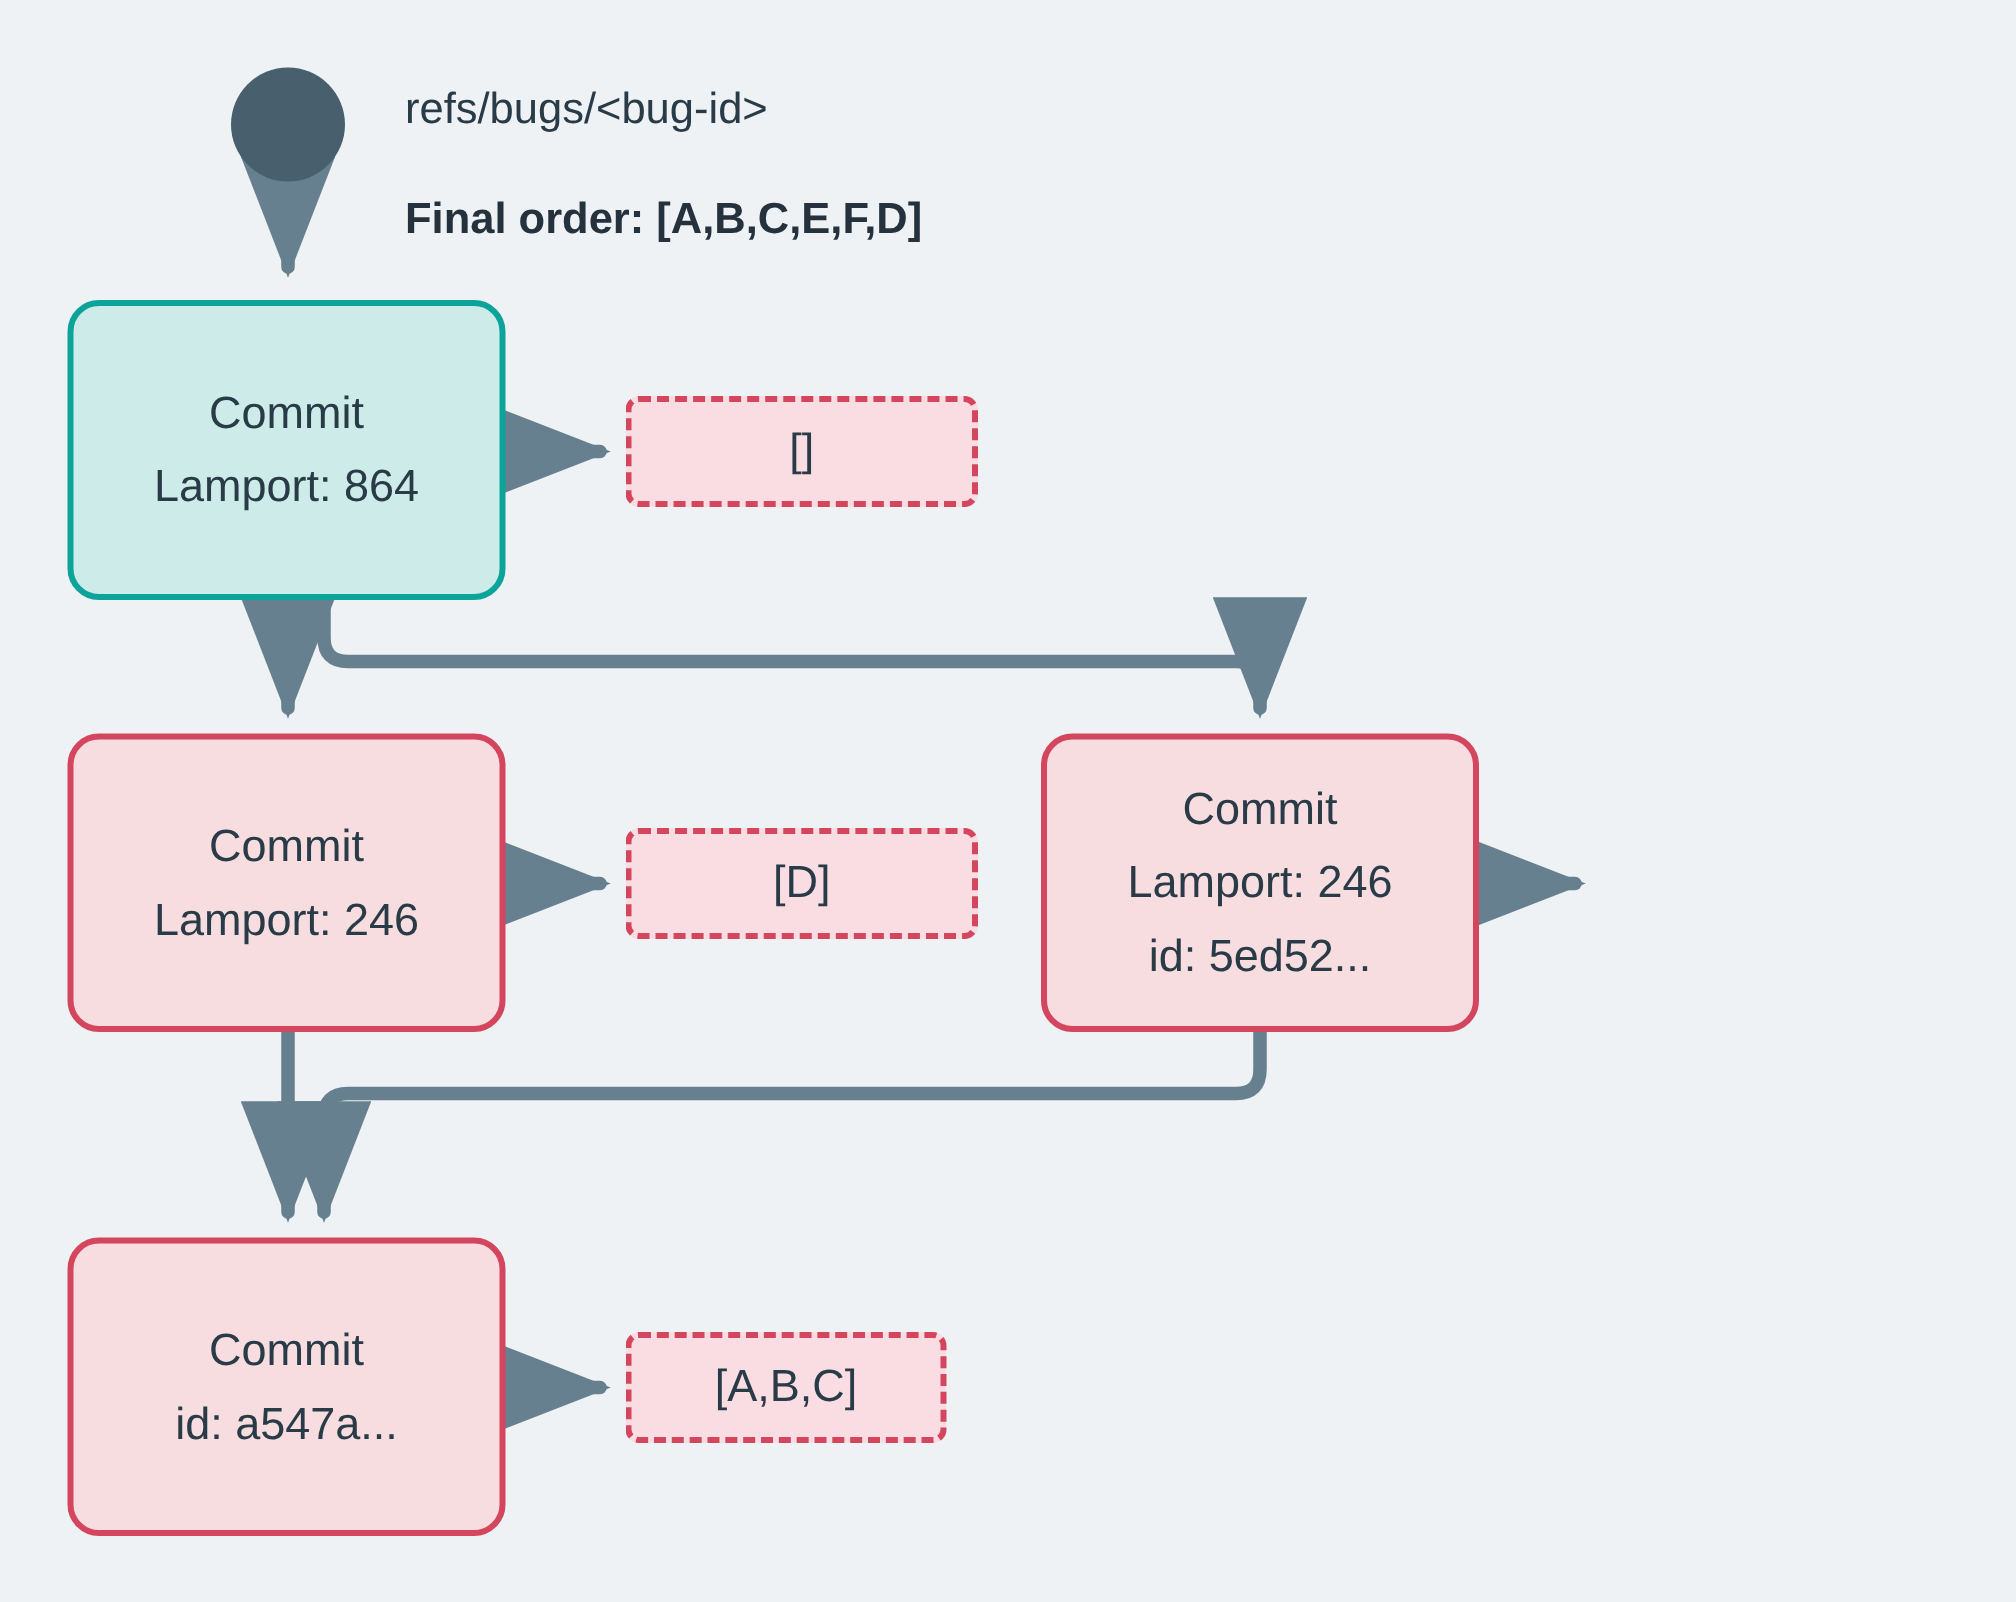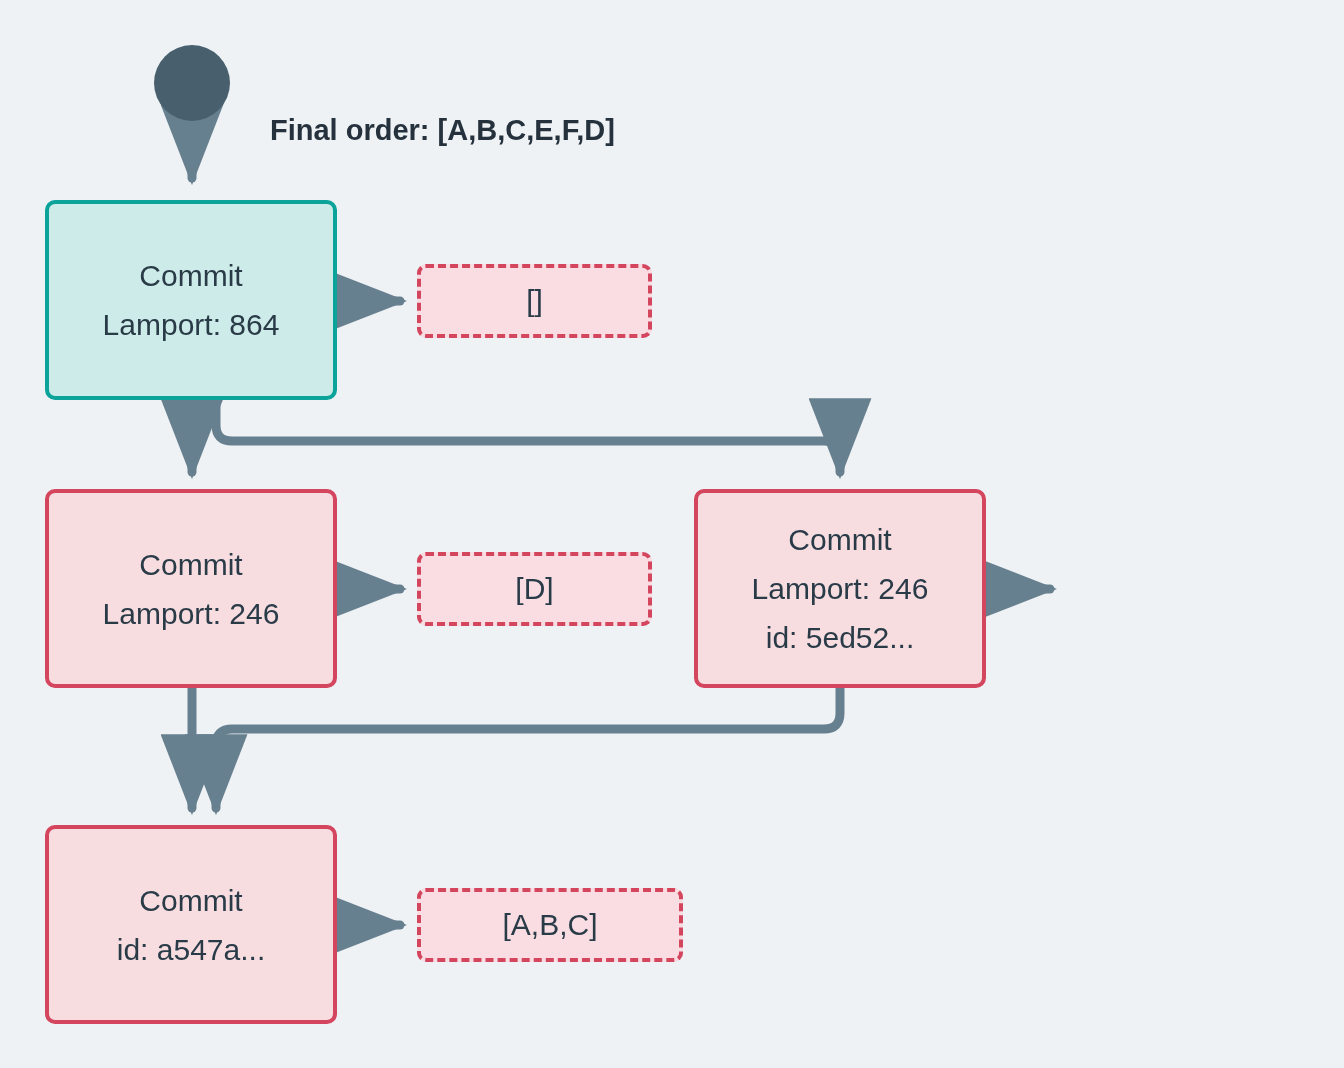--- a/index.html
+++ b/index.html
@@ -50,21 +50,21 @@
     font-size: 29px;
     line-height: 34px;
     font-weight: bold;
     white-space: nowrap;
   }
 
   
   .commit-box {
     position: absolute;
     box-sizing: border-box;
-    border-radius: 10px;
+    border-radius: 21px;
     display: flex;
     flex-direction: column;
     align-items: center;
     justify-content: center;
     color: #2a3b48;
     font-size: 30px;
     line-height: 49px;
     text-align: center;
   }
   .commit-box.teal {
@@ -140,21 +140,22 @@
       <path d="M996,589 L1050,589" fill="none" stroke="#67808f" stroke-width="9" stroke-linecap="round" marker-end="url(#arrowhead)"></path>
     </g>
 
     <g>
       <path d="M348,925 L400,925" fill="none" stroke="#67808f" stroke-width="9" stroke-linecap="round" marker-end="url(#arrowhead)"></path>
     </g>
   </svg>
 
   <div class="root-node" style="left:154px; top:45px;"></div>
 
-  <div class="final-order-label" style="left:270px; top:113px;">Final order: [A,B,C,E,F,D]</div>
+  <div class="ref-label" style="left:270px; top:56px;">refs/bugs/&lt;bug-id&gt;</div>
+  <div class="final-order-label" style="left:270px; top:129px;">Final order: [A,B,C,E,F,D]</div>
 
   <div class="commit-box teal" style="left:45px; top:200px; width:292px; height:200px;">
     <span class="commit-line">Commit</span>
     <span class="commit-line">Lamport: 864</span>
   </div>
 
   <div class="ops-box" style="left:417px; top:264px; width:235px; height:74px;">
     <span>[]</span>
   </div>
 
@@ -172,17 +173,17 @@
     <span class="commit-line">Lamport: 246</span>
     <span class="commit-line">id: 5ed52...</span>
   </div>
 
 
   <div class="commit-box red" style="left:45px; top:825px; width:292px; height:199px;">
     <span class="commit-line">Commit</span>
     <span class="commit-line">id: a547a...</span>
   </div>
 
-  <div class="ops-box" style="left:417px; top:888px; width:266px; height:74px;">
+  <div class="ops-box" style="left:417px; top:888px; width:214px; height:74px;">
     <span>[A,B,C]</span>
   </div>
 
 </div>
 
 </body></html>

